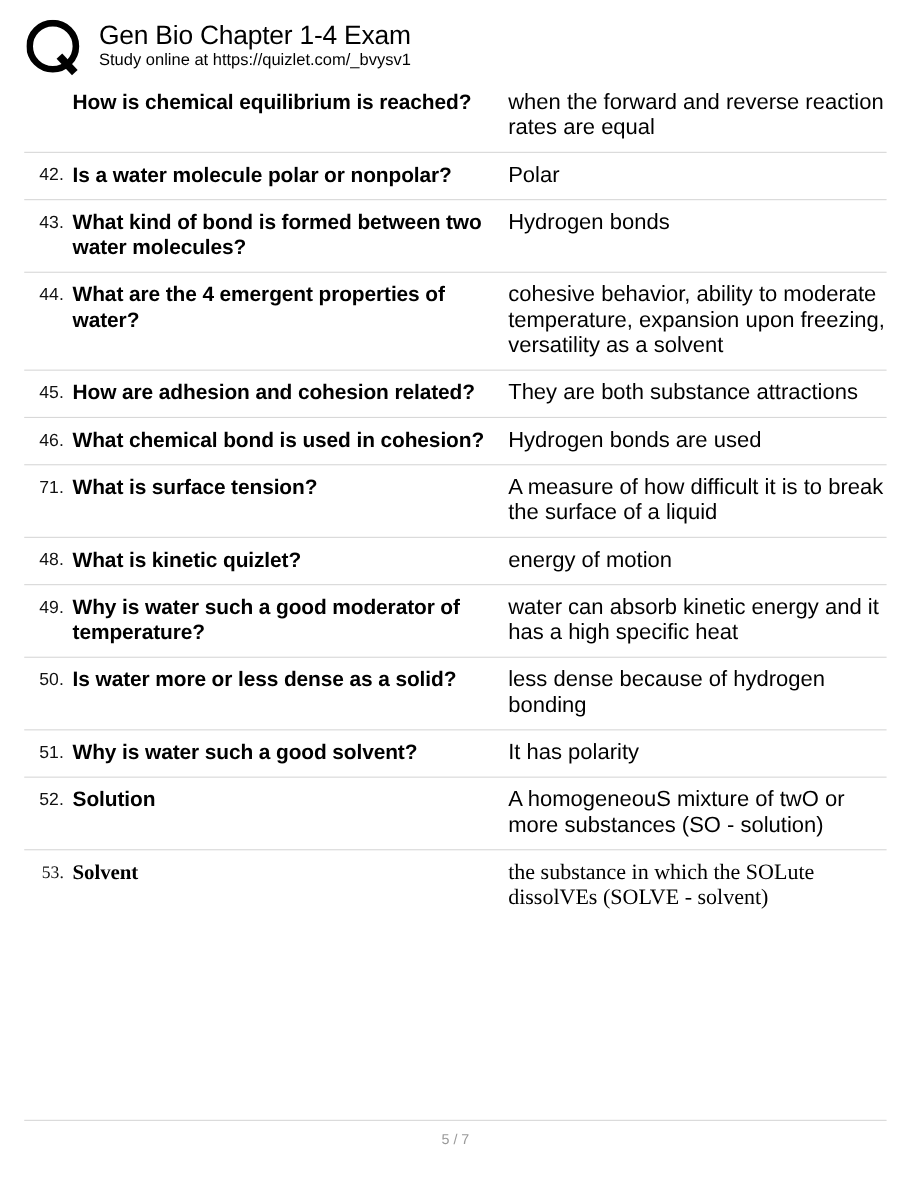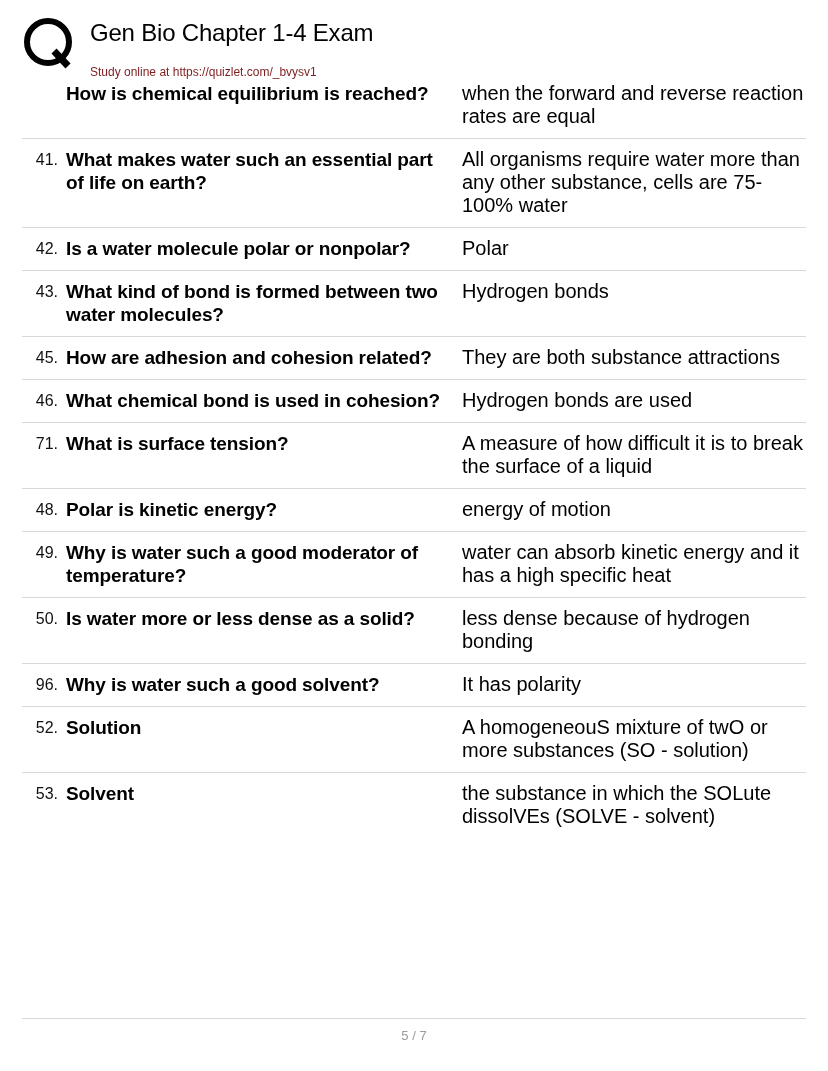--- a/index.html
+++ b/index.html
@@ -41,24 +41,24 @@
     padding-top: 4px;
   }
   .doc-title {
     font-size: 24px;
     font-weight: normal;
     letter-spacing: -0.2px;
     line-height: 22px;
     margin: 0;
   }
   .doc-sub {
-    font-size: 12px;
-    color: #7f1d1d;
+    font-size: 15px;
+    color: #000000;
     line-height: 16px;
-    margin-top: 20px;
+    margin-top: 3px;
   }
 
   
   .qa-table {
     width: 100%;
     border-collapse: collapse;
     margin-top: 2px;
     table-layout: fixed;
   }
   .qa-row > div {
@@ -137,38 +137,38 @@
   </div>
 
   <div class="qa-table">
 
     <div class="qa-row first">
       <div class="num"></div>
       <div class="question">How is chemical equilibrium is reached?</div>
       <div class="answer">when the forward and reverse reaction rates are equal</div>
     </div>
 
-    <div class="qa-row">
-      <div class="num">41.</div>
-      <div class="question">What makes water such an essential part of life on earth?</div>
-      <div class="answer">All organisms require water more than any other substance, cells are 75-100% water</div>
-    </div>
 
     <div class="qa-row">
       <div class="num">42.</div>
       <div class="question">Is a water molecule polar or nonpolar?</div>
       <div class="answer">Polar</div>
     </div>
 
     <div class="qa-row">
       <div class="num">43.</div>
       <div class="question">What kind of bond is formed between two water molecules?</div>
       <div class="answer">Hydrogen bonds</div>
     </div>
 
+    <div class="qa-row">
+      <div class="num">44.</div>
+      <div class="question">What are the 4 emergent properties of water?</div>
+      <div class="answer">cohesive behavior, ability to moderate temperature, expansion upon freezing, versatility as a solvent</div>
+    </div>
 
     <div class="qa-row">
       <div class="num">45.</div>
       <div class="question">How are adhesion and cohesion related?</div>
       <div class="answer">They are both substance attractions</div>
     </div>
 
     <div class="qa-row">
       <div class="num">46.</div>
       <div class="question">What chemical bond is used in cohesion?</div>
@@ -176,49 +176,49 @@
     </div>
 
     <div class="qa-row">
       <div class="num">71.</div>
       <div class="question">What is surface tension?</div>
       <div class="answer">A measure of how difficult it is to break the surface of a liquid</div>
     </div>
 
     <div class="qa-row">
       <div class="num">48.</div>
-      <div class="question">Polar is kinetic energy?</div>
+      <div class="question">What is kinetic quizlet?</div>
       <div class="answer">energy of motion</div>
     </div>
 
     <div class="qa-row">
       <div class="num">49.</div>
       <div class="question">Why is water such a good moderator of temperature?</div>
       <div class="answer">water can absorb kinetic energy and it has a high specific heat</div>
     </div>
 
     <div class="qa-row">
       <div class="num">50.</div>
       <div class="question">Is water more or less dense as a solid?</div>
       <div class="answer">less dense because of hydrogen bonding</div>
     </div>
 
     <div class="qa-row">
-      <div class="num">96.</div>
+      <div class="num">51.</div>
       <div class="question">Why is water such a good solvent?</div>
       <div class="answer">It has polarity</div>
     </div>
 
     <div class="qa-row">
       <div class="num">52.</div>
       <div class="question">Solution</div>
       <div class="answer">A homogeneouS mixture of twO or more substances (SO - solution)</div>
     </div>
 
-    <div class="qa-row" style="border-bottom:none;">
+    <div class="qa-row" style="border-bottom:none;font-family:Liberation Serif, serif;">
       <div class="num">53.</div>
       <div class="question">Solvent</div>
       <div class="answer">the substance in which the SOLute dissolVEs (SOLVE - solvent)</div>
     </div>
 
   </div>
 
   <div class="footer-rule"></div>
   <div class="footer">5 / 7</div>
 

